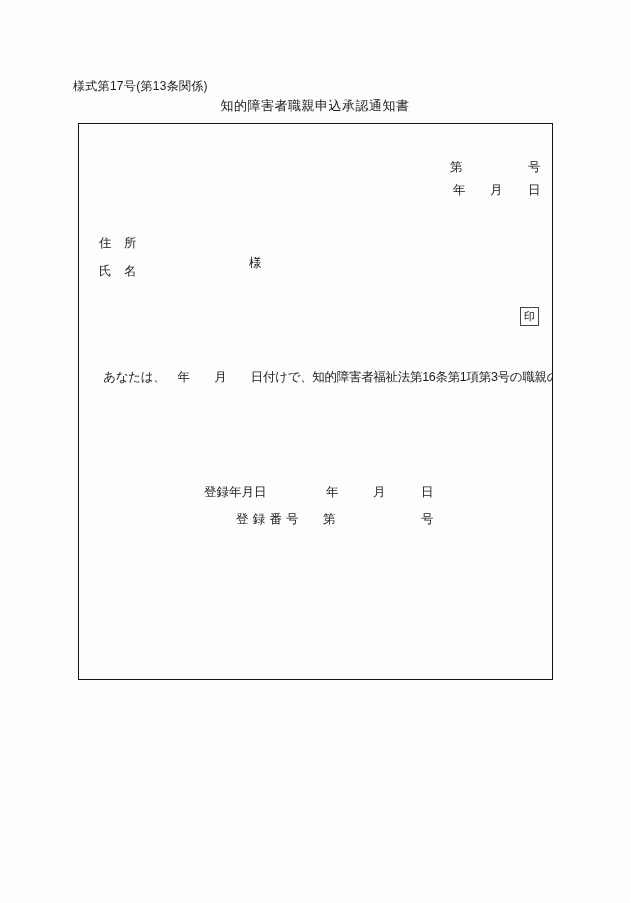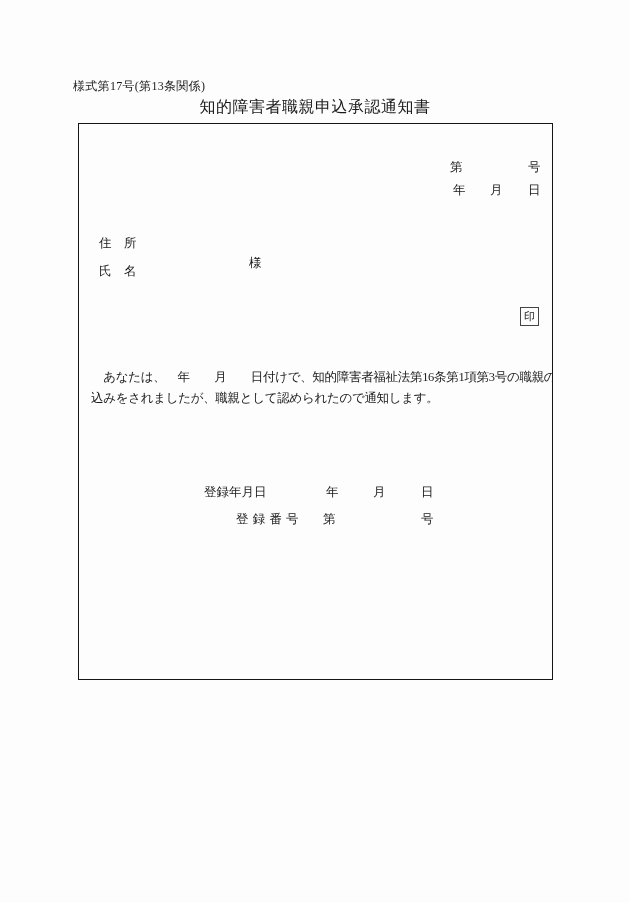--- a/index.html
+++ b/index.html
@@ -6,38 +6,38 @@
     margin: 0;
     padding: 0;
     background: #fdfdfd;
   }
   .page {
     position: relative;
     width: 630px;
     height: 903px;
     background: #fdfdfd;
     color: #1a1a1a;
-    font-family: Liberation Serif, serif;
+    font-family: Liberation Sans, sans-serif;
     overflow: hidden;
   }
   .form-number {
     position: absolute;
     left: 73px;
     top: 78px;
     font-size: 12px;
     letter-spacing: 0.3px;
     white-space: nowrap;
   }
   .doc-title {
     position: absolute;
     left: 0;
     top: 97px;
     width: 630px;
     text-align: center;
-    font-size: 16px;
+    font-size: 13px;
     letter-spacing: 0.5px;
     white-space: nowrap;
   }
   .box {
     position: absolute;
     left: 78px;
     top: 123px;
     width: 475px;
     height: 557px;
     border: 1.5px solid #151515;
@@ -111,21 +111,20 @@
     <span class="pos address-label">住　所</span>
     <span class="pos name-label">氏　名</span>
     <span class="pos honorific">様</span>
 
 
     <span class="seal">
       <span class="seal-char">印</span>
     </span>
 
     <div class="pos body-line1">　あなたは、　年　　月　　日付けで、知的障害者福祉法第16条第1項第3号の職親の申</div>
-    <div class="pos body-line2">込みをされましたが、職親として認められたので通知します。</div>
 
     <span class="pos reg-date-label">登録年月日</span>
     <span class="pos reg-date-year">年</span>
     <span class="pos reg-date-month">月</span>
     <span class="pos reg-date-day">日</span>
 
     <span class="pos reg-num-label">登録番号</span>
     <span class="pos reg-num-prefix">第</span>
     <span class="pos reg-num-suffix">号</span>
 

